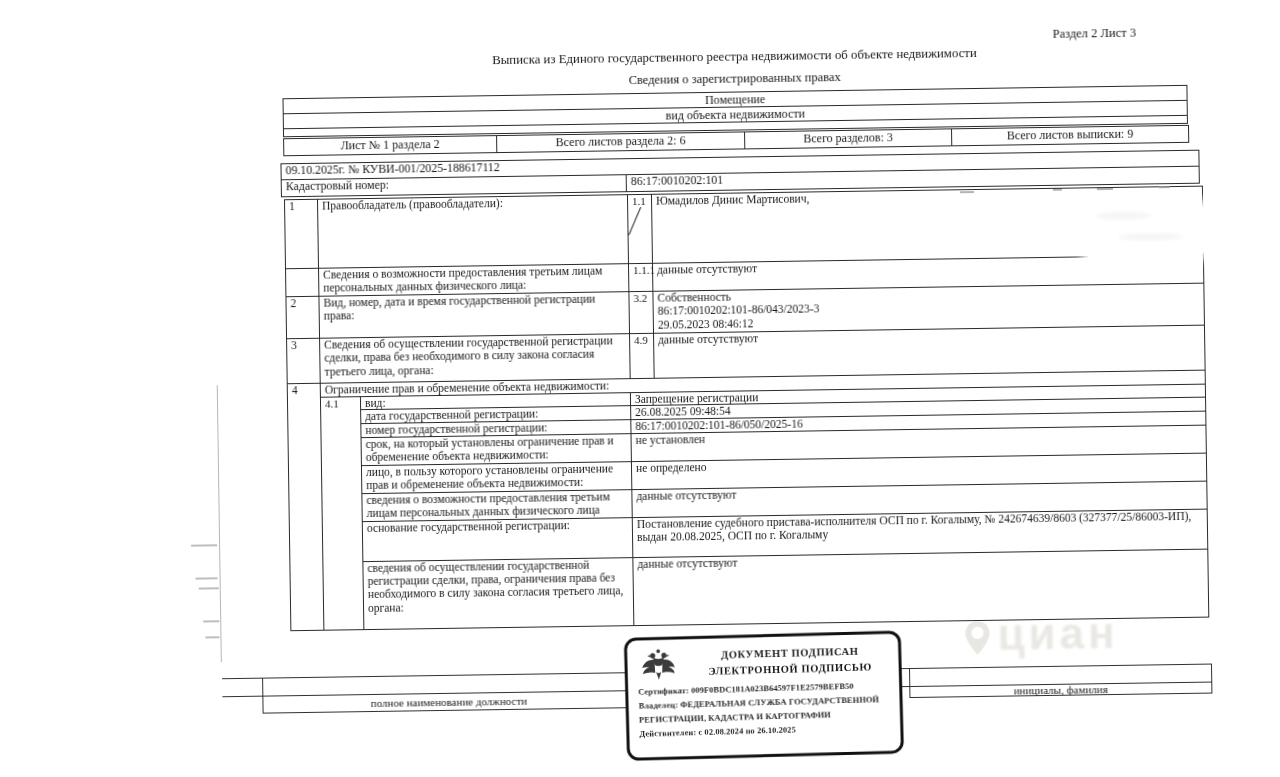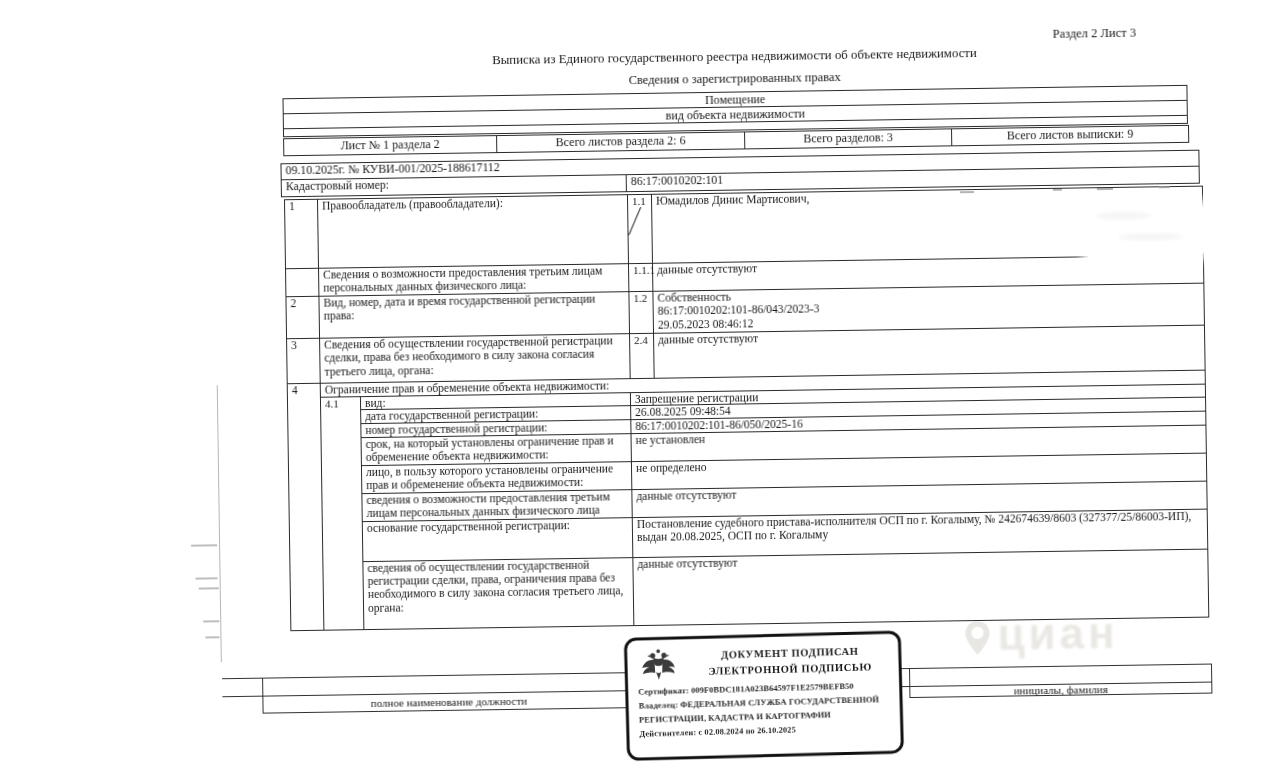--- a/index.html
+++ b/index.html
@@ -132,31 +132,31 @@
     </tr>
     <tr style="height:27px">
       <td class="c-num"></td>
       <td colspan="2">Сведения о возможности предоставления третьим лицам персональных данных физического лица:</td>
       <td class="c-sub">1.1.1</td>
       <td>данные отсутствуют</td>
     </tr>
     <tr style="height:42px">
       <td class="c-num">2</td>
       <td colspan="2">Вид, номер, дата и время государственной регистрации права:</td>
-      <td class="c-sub">1.2</td>
+      <td class="c-sub">3.2</td>
       <td>
         <span style="display:block">Собственность</span>
         <span style="display:block">86:17:0010202:101-86/043/2023-3</span>
         <span style="display:block">29.05.2023 08:46:12</span>
       </td>
     </tr>
     <tr style="height:45px">
       <td class="c-num">3</td>
       <td colspan="2">Сведения об осуществлении государственной регистрации сделки, права без необходимого в силу закона согласия третьего лица, органа:</td>
-      <td class="c-sub">2.4</td>
+      <td class="c-sub">4.9</td>
       <td>данные отсутствуют</td>
     </tr>
     <tr style="height:13px" class="tight">
       <td class="c-num" rowspan="9">4</td>
       <td colspan="4">Ограничение прав и обременение объекта недвижимости:</td>
     </tr>
     <tr style="height:13px" class="tight">
       <td class="c-sub" rowspan="8">4.1</td>
       <td>вид:</td>
       <td colspan="2">Запрещение регистрации</td>

